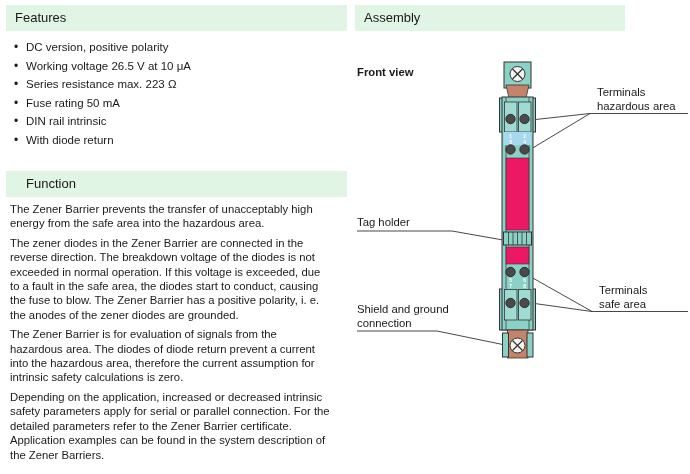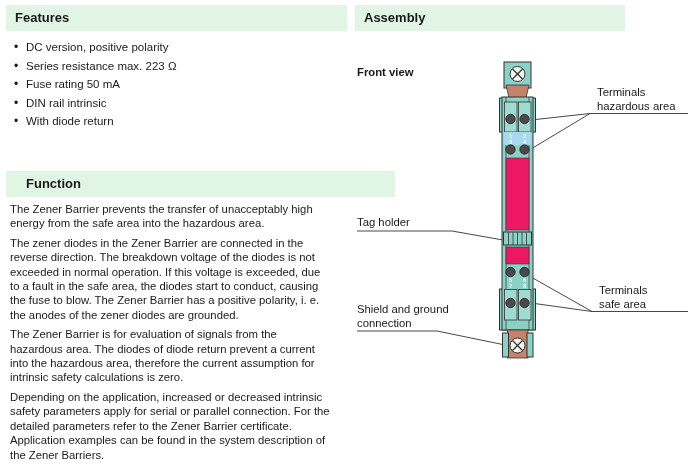--- a/index.html
+++ b/index.html
@@ -3,25 +3,25 @@
 <meta charset="utf-8">
 <style>
   html,body{margin:0;padding:0;}
   body{
     width:690px;height:474px;position:relative;background:#ffffff;
     font-family:"Liberation Sans",sans-serif;color:var(--text-dark);
     overflow:hidden;
   }
   .hdr-bar{
     position:absolute;height:26px;background:var(--header-green);
-    font-size:13px;font-weight:bold;line-height:26px;padding-left:9px;
+    font-size:13px;font-weight:normal;line-height:26px;padding-left:9px;
     box-sizing:border-box;color:var(--text-dark);
   }
   #features-bar{left:6px;top:5px;width:341px;}
-  #function-bar{left:6px;top:171px;width:389px;padding-left:20px;}
+  #function-bar{left:6px;top:171px;width:341px;padding-left:20px;}
   #assembly-bar{left:355px;top:5px;width:270px;}
   #features-list{
     position:absolute;left:6px;top:38px;width:335px;
     list-style:none;margin:0;padding:0 0 0 8px;
     font-size:11.5px;
   }
   #features-list li{
     position:relative;padding-left:12px;line-height:18.6px;
   }
   #features-list li::before{
@@ -50,20 +50,21 @@
 </style>
 </head>
 <body>
 
 <div class="hdr-bar" id="features-bar">
   <span>Features</span>
 </div>
 
 <ul id="features-list">
   <li>DC version, positive polarity</li>
+  <li>Working voltage 26.5 V at 10 μA</li>
   <li>Series resistance max. 223 Ω</li>
   <li>Fuse rating 50 mA</li>
   <li>DIN rail intrinsic</li>
   <li>With diode return</li>
 </ul>
 
 <div class="hdr-bar" id="function-bar">
   <span>Function</span>
 </div>
 

